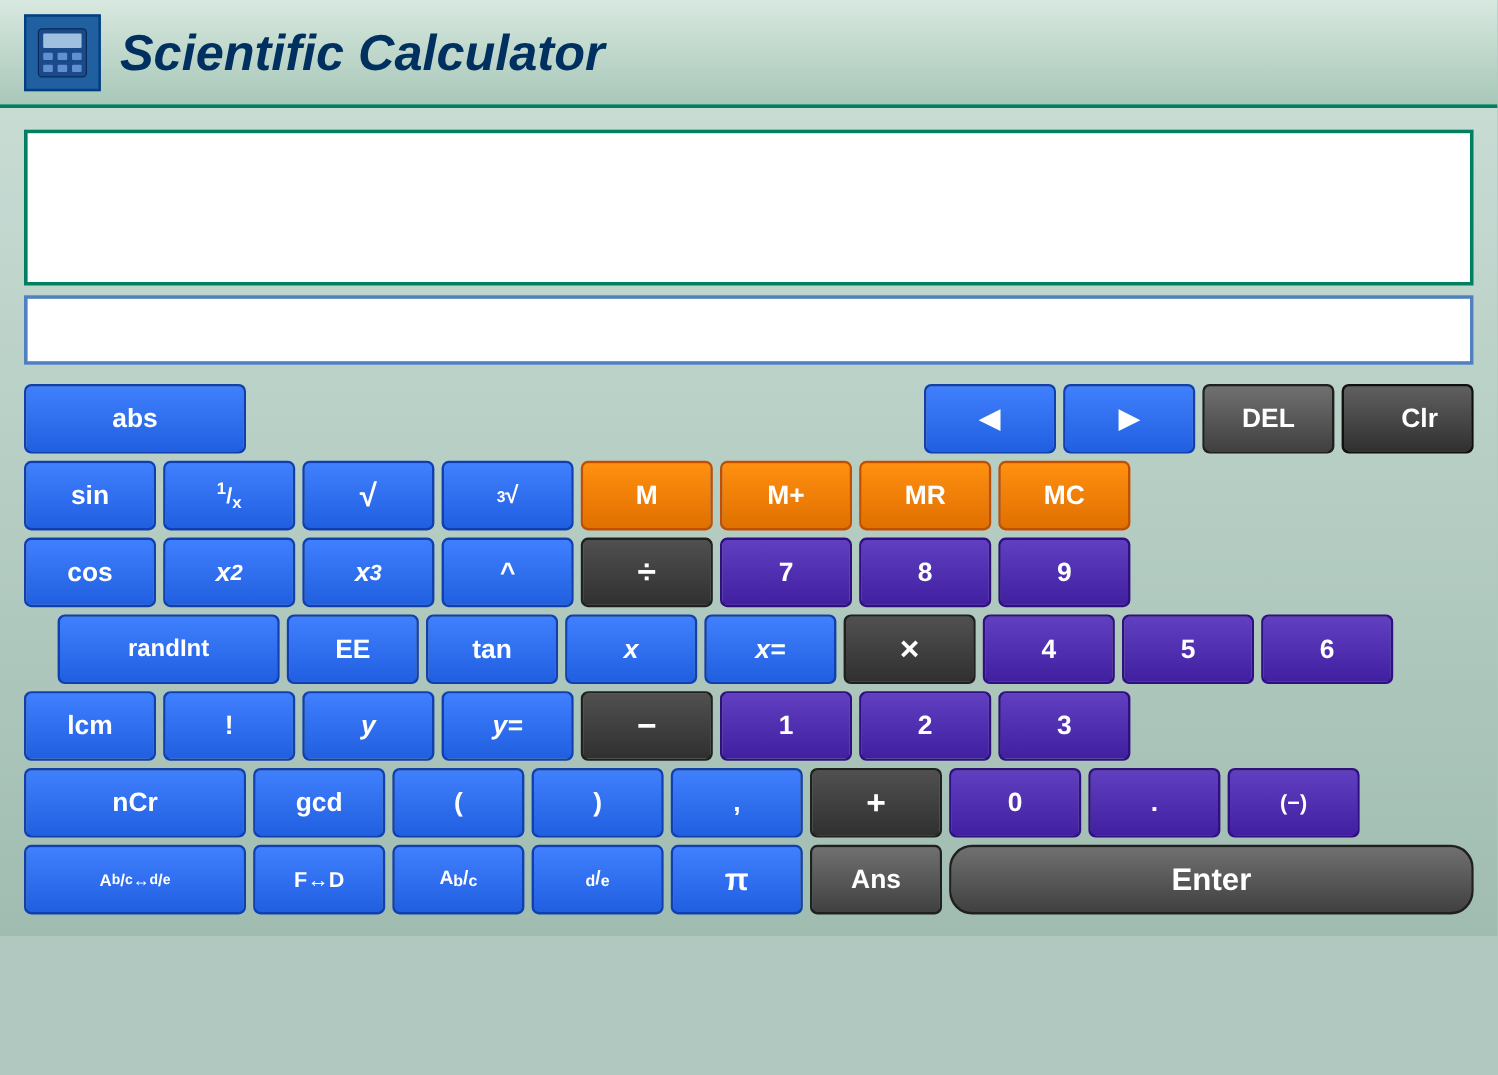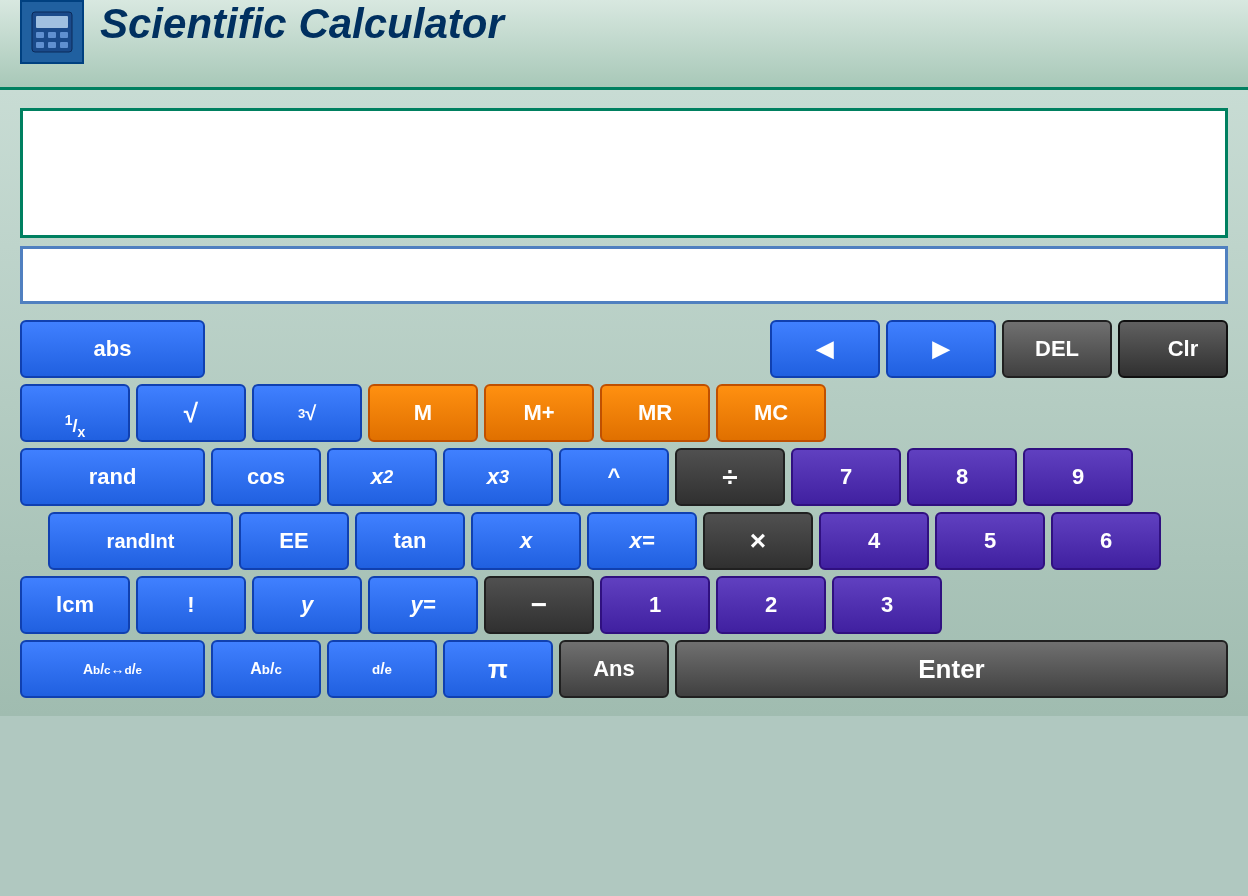--- a/index.html
+++ b/index.html
@@ -11,21 +11,21 @@
       overflow: hidden;
     }
 
     
     #title-bar {
       width: 100%;
       height: 90px;
       background: linear-gradient(180deg, #d8e8e0 0%, #a8c8b8 100%);
       border-bottom: 3px solid #008060;
       display: flex;
-      align-items: flex-start;
+      align-items: center;
       padding: 0 20px;
       gap: 16px;
     }
     #calc-icon {
       width: 64px;
       height: 64px;
       background: #2060a0;
       border: 2px solid #004080;
       display: flex;
       align-items: center;
@@ -125,21 +125,21 @@
       padding-left: 20px;
     }
     .row0-spacer { flex: 1; }
 
     
     
 
     .c1 { width: 185px; }
     .c2 { width: 110px; }
 
-    .enter-btn { flex: 1; }
+    .enter-btn { flex: 1; border-radius: 19px; }
   </style>
 </head>
 <body>
 
 <div id="title-bar">
   <div id="calc-icon">
     <svg width="48" height="48" viewBox="0 0 48 48">
       <rect x="4" y="4" width="40" height="40" rx="3" fill="#1a4a8a" stroke="#0a2a5a" stroke-width="1"></rect>
       <rect x="8" y="8" width="32" height="12" rx="1" fill="#a0c0e0"></rect>
       <rect x="8" y="24" width="8" height="6" rx="1" fill="#6090d0"></rect>
@@ -164,33 +164,33 @@
     <div class="btn-row">
       <button class="btn btn-blue c1">abs</button>
       <div class="row0-spacer"></div>
       <button class="btn btn-blue c2">◀</button>
       <button class="btn btn-blue c2">▶</button>
       <button class="btn btn-darkgray c2">DEL</button>
       <button class="btn btn-clr c2">Clr</button>
     </div>
 
     <div class="btn-row">
-      <button class="btn btn-blue c2" style="font-size:18px;align-items:flex-end;">
+      <button class="btn btn-blue c2">sin</button>
+      <button class="btn btn-blue c2" style="font-size:18px;">
         <span><sup style="font-size:14px;">1</sup>/<sub style="font-size:14px;">x</sub></span>
       </button>
       <button class="btn btn-blue c2" style="font-size:26px;">√</button>
       <button class="btn btn-blue c2" style="font-size:20px;"><sup style="font-size:13px;">3</sup>√</button>
       <button class="btn btn-orange c2">M</button>
       <button class="btn btn-orange c2">M+</button>
       <button class="btn btn-orange c2">MR</button>
       <button class="btn btn-orange c2">MC</button>
     </div>
 
     <div class="btn-row">
-      <button class="btn btn-blue c1">rand</button>
       <button class="btn btn-blue c2">cos</button>
       <button class="btn btn-blue c2" style="font-style:italic;">x<sup>2</sup></button>
       <button class="btn btn-blue c2" style="font-style:italic;">x<sup>3</sup></button>
       <button class="btn btn-blue c2">^</button>
       <button class="btn btn-dark c2" style="font-size:28px;">÷</button>
       <button class="btn btn-purple c2">7</button>
       <button class="btn btn-purple c2">8</button>
       <button class="btn btn-purple c2">9</button>
     </div>
 
@@ -210,23 +210,35 @@
       <button class="btn btn-blue c2">lcm</button>
       <button class="btn btn-blue c2">!</button>
       <button class="btn btn-blue c2" style="font-style:italic;">y</button>
       <button class="btn btn-blue c2" style="font-style:italic;">y=</button>
       <button class="btn btn-dark c2" style="font-size:28px;">−</button>
       <button class="btn btn-purple c2">1</button>
       <button class="btn btn-purple c2">2</button>
       <button class="btn btn-purple c2">3</button>
     </div>
 
+    <div class="btn-row">
+      <button class="btn btn-blue c1">nCr</button>
+      <button class="btn btn-blue c2">gcd</button>
+      <button class="btn btn-blue c2">(</button>
+      <button class="btn btn-blue c2">)</button>
+      <button class="btn btn-blue c2">,</button>
+      <button class="btn btn-dark c2" style="font-size:28px;">+</button>
+      <button class="btn btn-purple c2">0</button>
+      <button class="btn btn-purple c2">.</button>
+      <button class="btn btn-purple c2" style="font-size:18px;">(−)</button>
+    </div>
 
     <div class="btn-row">
       <button class="btn btn-blue c1" style="font-size:14px;">A <sup>b</sup>/<sub>c</sub> ↔ <sup>d</sup>/<sub>e</sub></button>
+      <button class="btn btn-blue c2" style="font-size:18px;">F↔D</button>
       <button class="btn btn-blue c2" style="font-size:16px;">A <sup>b</sup>/<sub>c</sub></button>
       <button class="btn btn-blue c2" style="font-size:16px;"><sup>d</sup>/<sub>e</sub></button>
       <button class="btn btn-blue c2" style="font-size:26px;">π</button>
       <button class="btn btn-darkgray c2">Ans</button>
       <button class="btn btn-darkgray enter-btn" style="font-size:26px;">Enter</button>
     </div>
 
   </div>
 </div>
 

